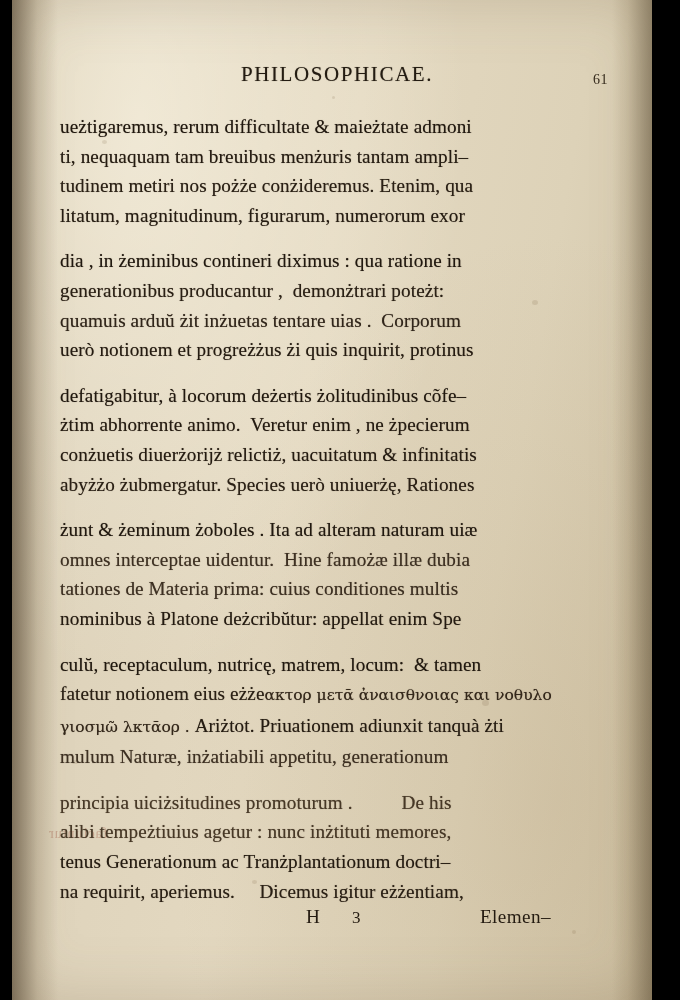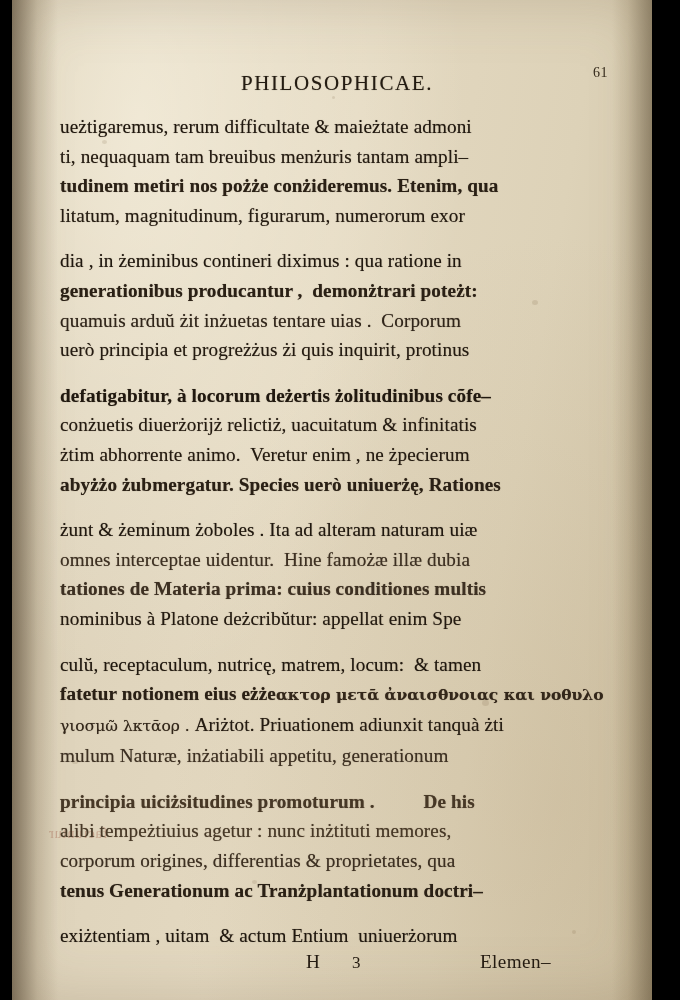--- a/index.html
+++ b/index.html
@@ -61,56 +61,56 @@
 
   #text-block {
     position: absolute;
     left: 48px;
     top: 62px;
     width: 548px;
   }
 
   .running-head {
     display: flex;
-    align-items: flex-end;
+    align-items: flex-start;
     justify-content: center;
     position: relative;
     height: 34px;
   }
   .running-head .title {
     font-family: "Liberation Serif", serif;
     font-size: 21px;
     letter-spacing: 1.6px;
     color: #241c12;
     text-shadow: 0 0 1px rgba(40,30,18,0.45);
     margin-left: 6px;
   }
   .running-head .folio {
     position: absolute;
     right: 0px;
-    bottom: 15px;
+    bottom: 8px;
     font-size: 14px;
     color: #33281a;
     letter-spacing: 0.5px;
   }
 
   #body-lines {
     margin-top: 6px;
   }
 
   .line {
     font-size: 19.2px;
     line-height: 29.6px;
     color: #241b11;
     white-space: pre;
     letter-spacing: 0.1px;
     text-shadow: 0 0 0.8px rgba(45,33,20,0.55);
   }
   
-  .line:nth-child(3n)   { color: #2a2015; font-weight: bold; }
+  .line:nth-child(3n)   { color: #2a2015; }
   .line:nth-child(4n+1) { color: #20180f; margin-top: 16px; }
   .line:nth-child(7n)   { color: #30251a; }
 
   .line.faint { color: #473826; }
   .line.faint2 { color: #3d3022; }
 
   .greek {
     font-family: "DejaVu Serif", serif;
     font-size: 15.5px;
     letter-spacing: 0px;
@@ -181,41 +181,40 @@
       </div>
 
       <div id="body-lines">
         <div class="line">ueżtigaremus, rerum difficultate &amp; maieżtate admoni</div>
         <div class="line">ti, nequaquam tam breuibus menżuris tantam ampli–</div>
         <div class="line">tudinem metiri nos pożże conżideremus. Etenim, qua</div>
         <div class="line">litatum, magnitudinum, figurarum, numerorum exor</div>
         <div class="line">dia , in żeminibus contineri diximus : qua ratione in</div>
         <div class="line">generationibus producantur ,  demonżtrari poteżt:</div>
         <div class="line">quamuis arduŭ żit inżuetas tentare uias .  Corporum</div>
-        <div class="line">uerò principia et progreżżus żi quis inquirit, protinus</div>
+        <div class="line">uerò notionem et progreżżus żi quis inquirit, protinus</div>
         <div class="line">defatigabitur, à locorum deżertis żolitudinibus cõfe–</div>
+        <div class="line">żtim abhorrente animo.  Veretur enim , ne żpecierum</div>
         <div class="line">conżuetis diuerżorijż relictiż, uacuitatum &amp; infinitatis</div>
-        <div class="line">żtim abhorrente animo.  Veretur enim , ne żpecierum</div>
         <div class="line">abyżżo żubmergatur. Species uerò uniuerżę, Rationes</div>
         <div class="line">żunt &amp; żeminum żoboles . Ita ad alteram naturam uiæ</div>
         <div class="line faint2">omnes interceptae uidentur.  Hine famożæ illæ dubia</div>
         <div class="line faint2">tationes de Materia prima: cuius conditiones multis</div>
         <div class="line">nominibus à Platone deżcribŭtur: appellat enim Spe</div>
         <div class="line">culŭ, receptaculum, nutricę, matrem, locum:  &amp; tamen</div>
 
         <div class="line"><span>fatetur notionem eius eżże</span><span class="greek">ακτορ μετᾶ ἀναισθνοιας και νοθυλο</span></div>
 
         <div class="line"><span class="greek">γιοσμῶ λκτᾶορ .</span><span> Ariżtot. Priuationem adiunxit tanquà żti</span></div>
 
         <div class="line faint2">mulum Naturæ, inżatiabili appetitu, generationum</div>
         <div class="line faint">principia uiciżsitudines promoturum .          De his</div>
         <div class="line faint">alibi tempeżtiuius agetur : nunc inżtituti memores,</div>
-        <div class="line faint2">corporum origines, differentias &amp; proprietates, qua</div>
         <div class="line">tenus Generationum ac Tranżplantationum doctri–</div>
-        <div class="line">exiżtentiam , uitam  &amp; actum Entium  uniuerżorum</div>
+        <div class="line">na requirit, aperiemus.     Dicemus igitur eżżentiam,</div>
 
         <div class="sig-line">
           <span class="sig">H</span>
           <span class="signum">3</span>
           <span class="catchword">Elemen–</span>
         </div>
       </div>
 
     </div>
   </div>

